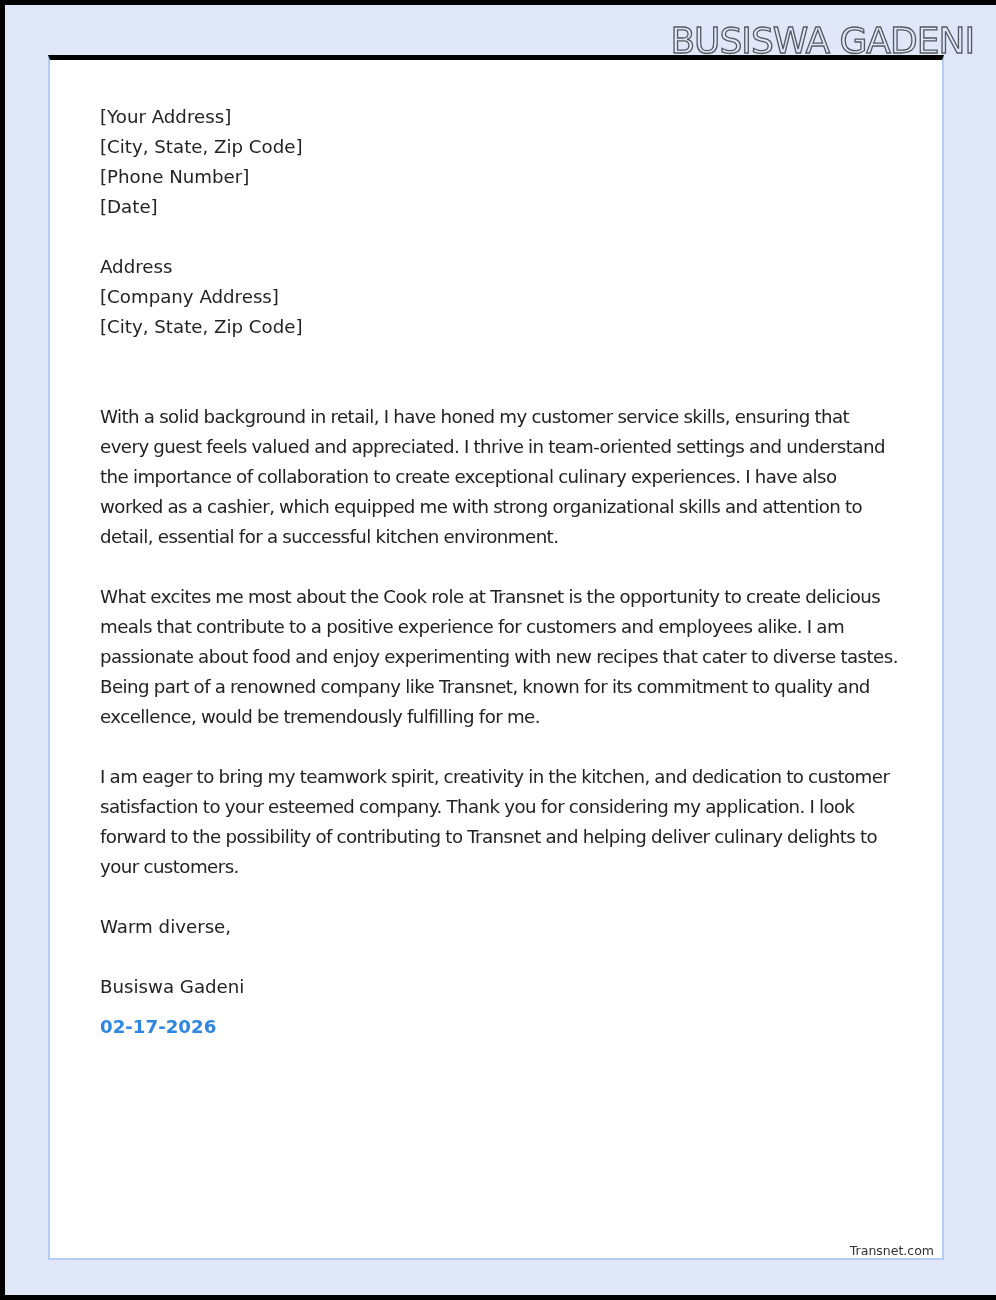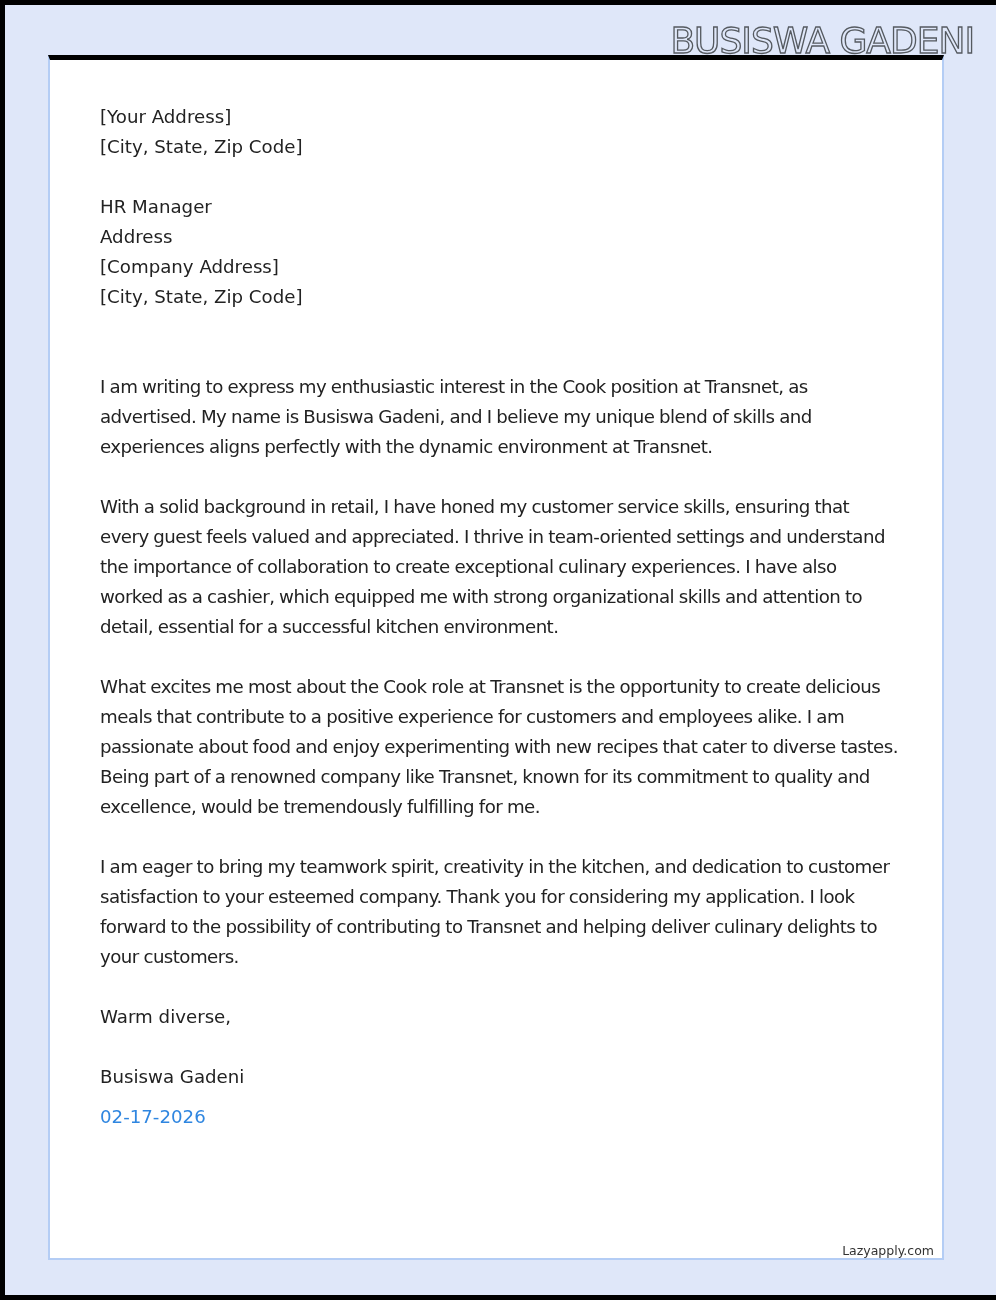--- a/index.html
+++ b/index.html
@@ -66,39 +66,39 @@
 
 <div class="frame">
   <div class="title">BUSISWA GADENI</div>
 
   <div class="page">
     <div class="content">
 
       <div>
         <span class="line">[Your Address]</span>
         <span class="line">[City, State, Zip Code]</span>
+        <span class="line">[Phone Number]</span>
+        <span class="line">[Date]</span>
       </div>
       <div class="gap"></div>
 
       <div>
-        <span class="line">HR Manager</span>
         <span class="line">Address</span>
         <span class="line">[Company Address]</span>
         <span class="line">[City, State, Zip Code]</span>
       </div>
       <div class="gap"></div>
 
       <div class="gap"></div>
 
-      <p class="para">I am writing to express my enthusiastic interest in the Cook position at Transnet, as advertised. My name is Busiswa Gadeni, and I believe my unique blend of skills and experiences aligns perfectly with the dynamic environment at Transnet.</p>
       <p class="para">With a solid background in retail, I have honed my customer service skills, ensuring that every guest feels valued and appreciated. I thrive in team-oriented settings and understand the importance of collaboration to create exceptional culinary experiences. I have also worked as a cashier, which equipped me with strong organizational skills and attention to detail, essential for a successful kitchen environment.</p>
       <p class="para">What excites me most about the Cook role at Transnet is the opportunity to create delicious meals that contribute to a positive experience for customers and employees alike. I am passionate about food and enjoy experimenting with new recipes that cater to diverse tastes. Being part of a renowned company like Transnet, known for its commitment to quality and excellence, would be tremendously fulfilling for me.</p>
       <p class="para">I am eager to bring my teamwork spirit, creativity in the kitchen, and dedication to customer satisfaction to your esteemed company. Thank you for considering my application. I look forward to the possibility of contributing to Transnet and helping deliver culinary delights to your customers.</p>
 
       <span class="line">Warm diverse,</span>
       <div class="gap"></div>
       <span class="line">Busiswa Gadeni</span>
-      <span class="line date" style="margin-top:10px;">02-17-2026</span>
+      <span class="line date" style="margin-top:10px;font-weight:bold;">02-17-2026</span>
     </div>
 
-    <div class="footer">Lazyapply.com</div>
+    <div class="footer">Transnet.com</div>
   </div>
 </div>
 
 </body></html>

